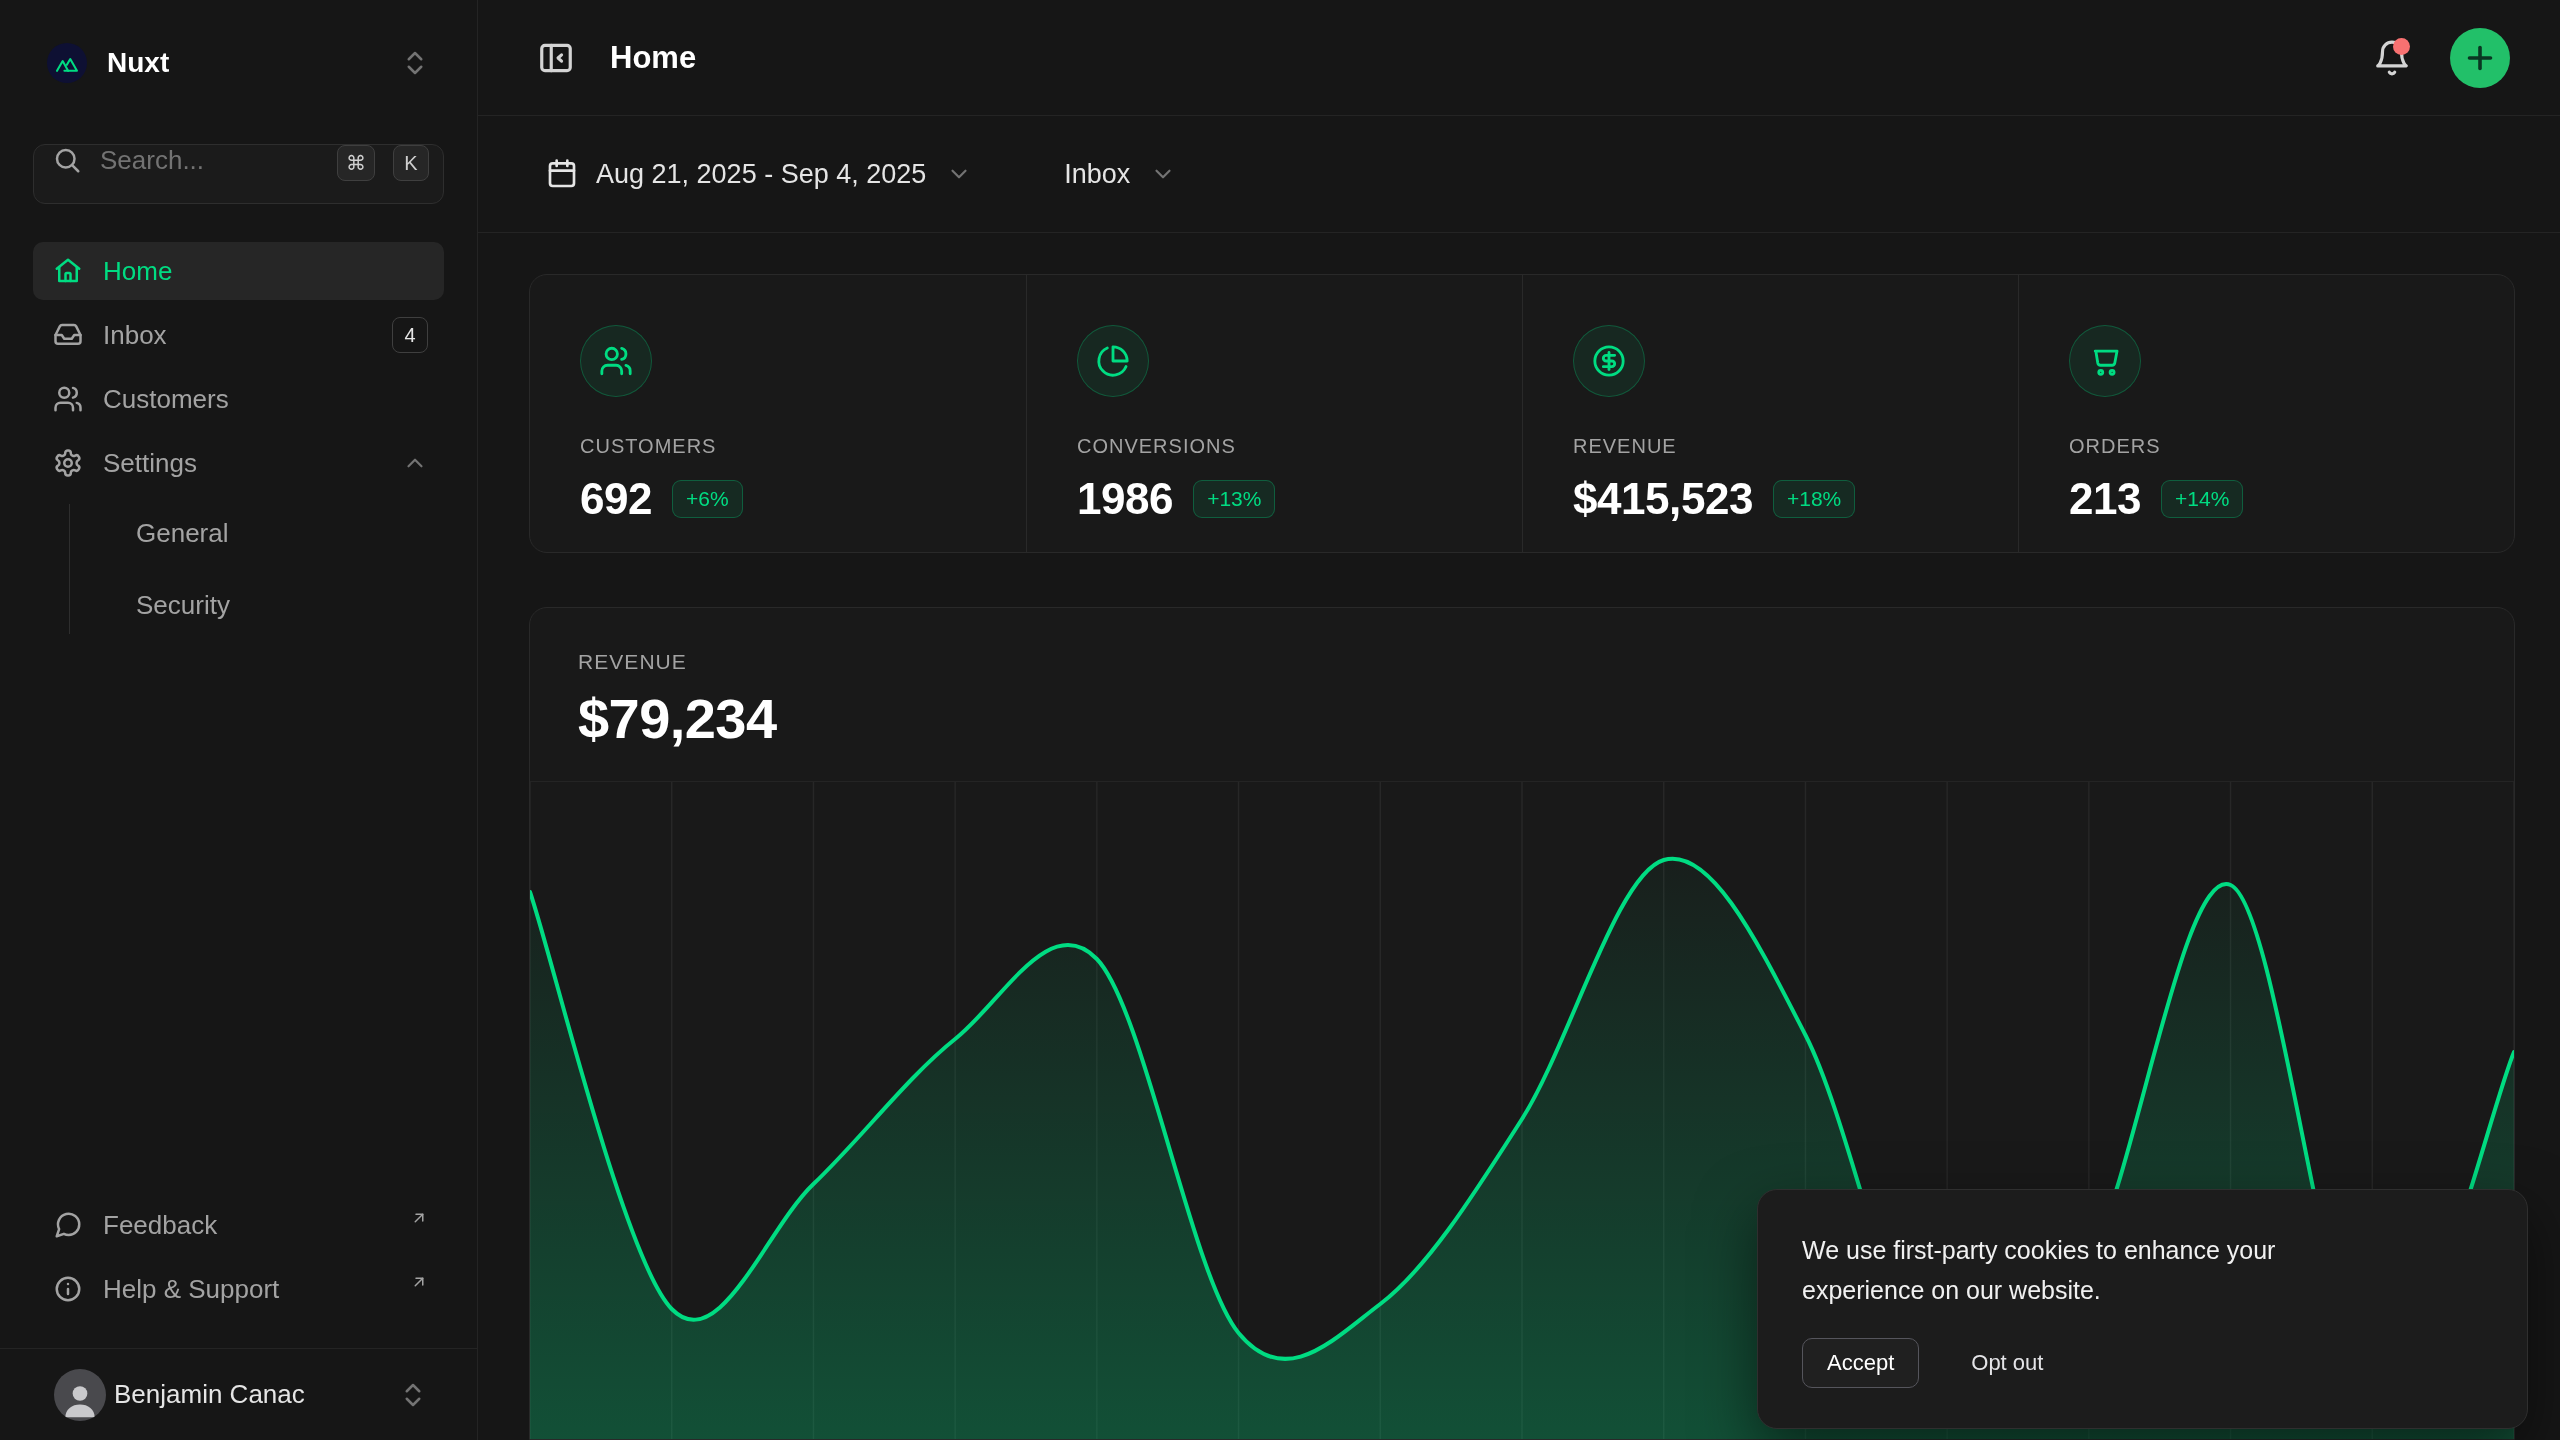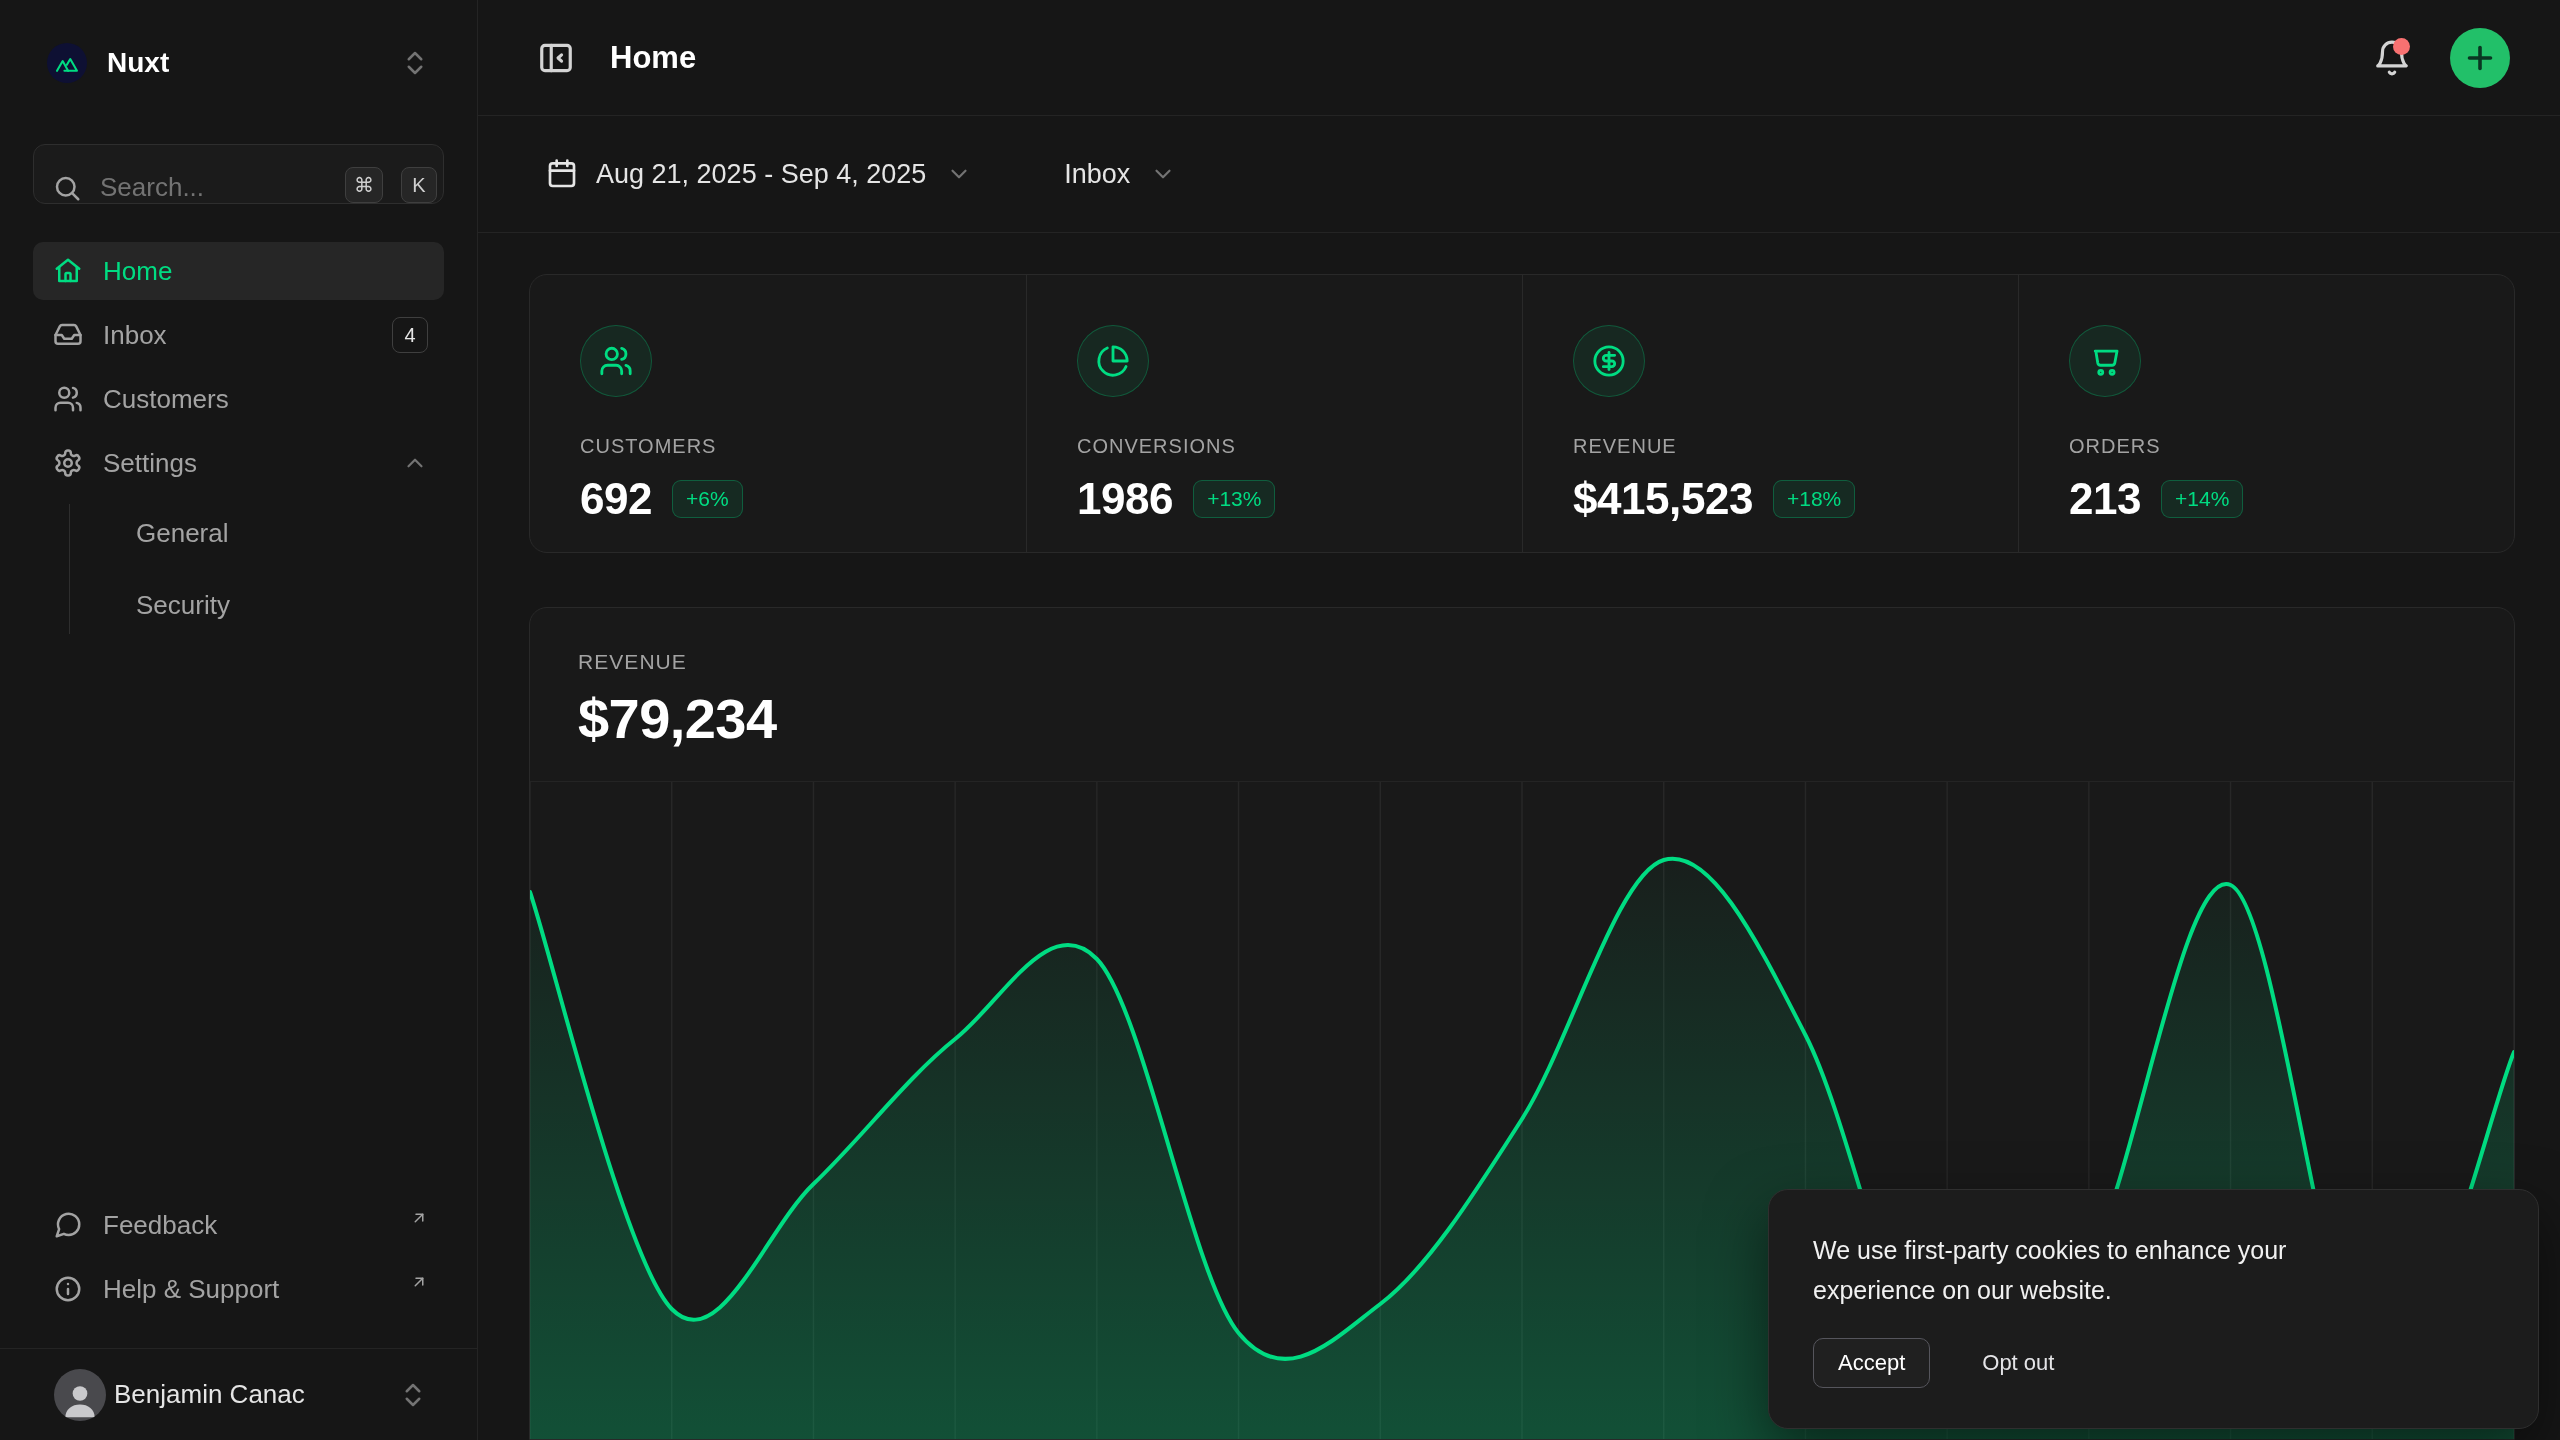--- a/index.html
+++ b/index.html
@@ -13,21 +13,21 @@
   svg{display:block;}
   .ic{stroke:currentColor;fill:none;stroke-width:2;stroke-linecap:round;stroke-linejoin:round;}
 
   
   aside{width:478px;min-width:478px;height:100%;display:flex;flex-direction:column;border-right:1px solid var(--border-soft);}
   .ws-row{display:flex;align-items:center;gap:20px;margin:30px 33px 0;height:66px;padding:0 14px;border-radius:12px;cursor:pointer;}
   .ws-logo{width:40px;height:40px;border-radius:50%;background:#0e1033;display:flex;align-items:center;justify-content:center;}
   .ws-name{font-size:28px;font-weight:700;color:#fff;flex:1;}
   .ws-caret{color:var(--dim);}
   .search-box{margin:48px 33px 0;height:60px;border:1px solid #2e2e2e;background:#1b1b1b;border-radius:12px;
-    display:flex;align-items:flex-end;gap:18px;padding:0 6px 0 18px;cursor:text;}
+    display:flex;align-items:flex-start;gap:18px;padding:0 14px 0 18px;cursor:text;}
   .search-box .ph{font-size:26px;color:var(--dim);flex:1;text-align:left;}
   .kbd{min-width:36px;height:36px;padding:0 8px;border:1px solid #3f3f3f;background:#262626;border-radius:8px;
     color:#cfcfcf;font-size:20px;display:flex;align-items:center;justify-content:center;}
   nav.main{margin:38px 33px 0;display:flex;flex-direction:column;gap:6px;}
   .nav-item{height:58px;border-radius:10px;display:flex;align-items:center;gap:20px;padding:0 16px 0 20px;
     color:var(--muted);font-size:26px;cursor:pointer;}
   .nav-item .lbl{flex:1;text-align:left;}
   .nav-item.active{background:#262626;color:var(--accent);}
   .nav-badge{min-width:36px;height:36px;border:1px solid #3f3f3f;border-radius:8px;color:#e5e5e5;font-size:20px;
     display:flex;align-items:center;justify-content:center;padding:0 8px;}
@@ -71,21 +71,21 @@
   .rev-card{margin-top:54px;border:1px solid var(--border);border-radius:18px 18px 0 0;background:var(--panel);
     height:900px;display:flex;flex-direction:column;overflow:hidden;}
   .rev-head{padding:42px 48px 30px;}
   .rev-label{font-size:21px;font-weight:500;color:var(--muted);letter-spacing:.05em;margin-bottom:12px;}
   .rev-value{font-size:56px;font-weight:700;color:#fff;letter-spacing:-0.01em;}
   .plot{position:relative;flex:1;border-top:1px solid var(--border-soft);}
   .plot svg{position:absolute;inset:0;width:100%;height:700px;}
 
   
   .cookie{position:fixed;left:1757px;top:1189px;width:771px;background:#1c1c1c;border:1px solid #2f2f2f;border-radius:20px;
-    box-shadow:0 24px 60px rgba(0,0,0,.5);padding:40px 44px;z-index:40;margin-left:11px;}
+    box-shadow:0 24px 60px rgba(0,0,0,.5);padding:40px 44px;z-index:40;}
   .cookie-msg{font-size:25px;line-height:1.6;color:#f1f1f1;max-width:600px;}
   .cookie-actions{display:flex;align-items:center;gap:52px;margin-top:28px;}
   .btn-accept{background:rgba(255,255,255,.02);border:1px solid #55555c;border-radius:10px;color:#fff;
     font-size:22px;padding:11px 24px;cursor:pointer;}
   .btn-optout{background:none;border:none;color:#e4e4e7;font-size:22px;cursor:pointer;}
 </style>
 </head>
 <body>
 
 <aside>

